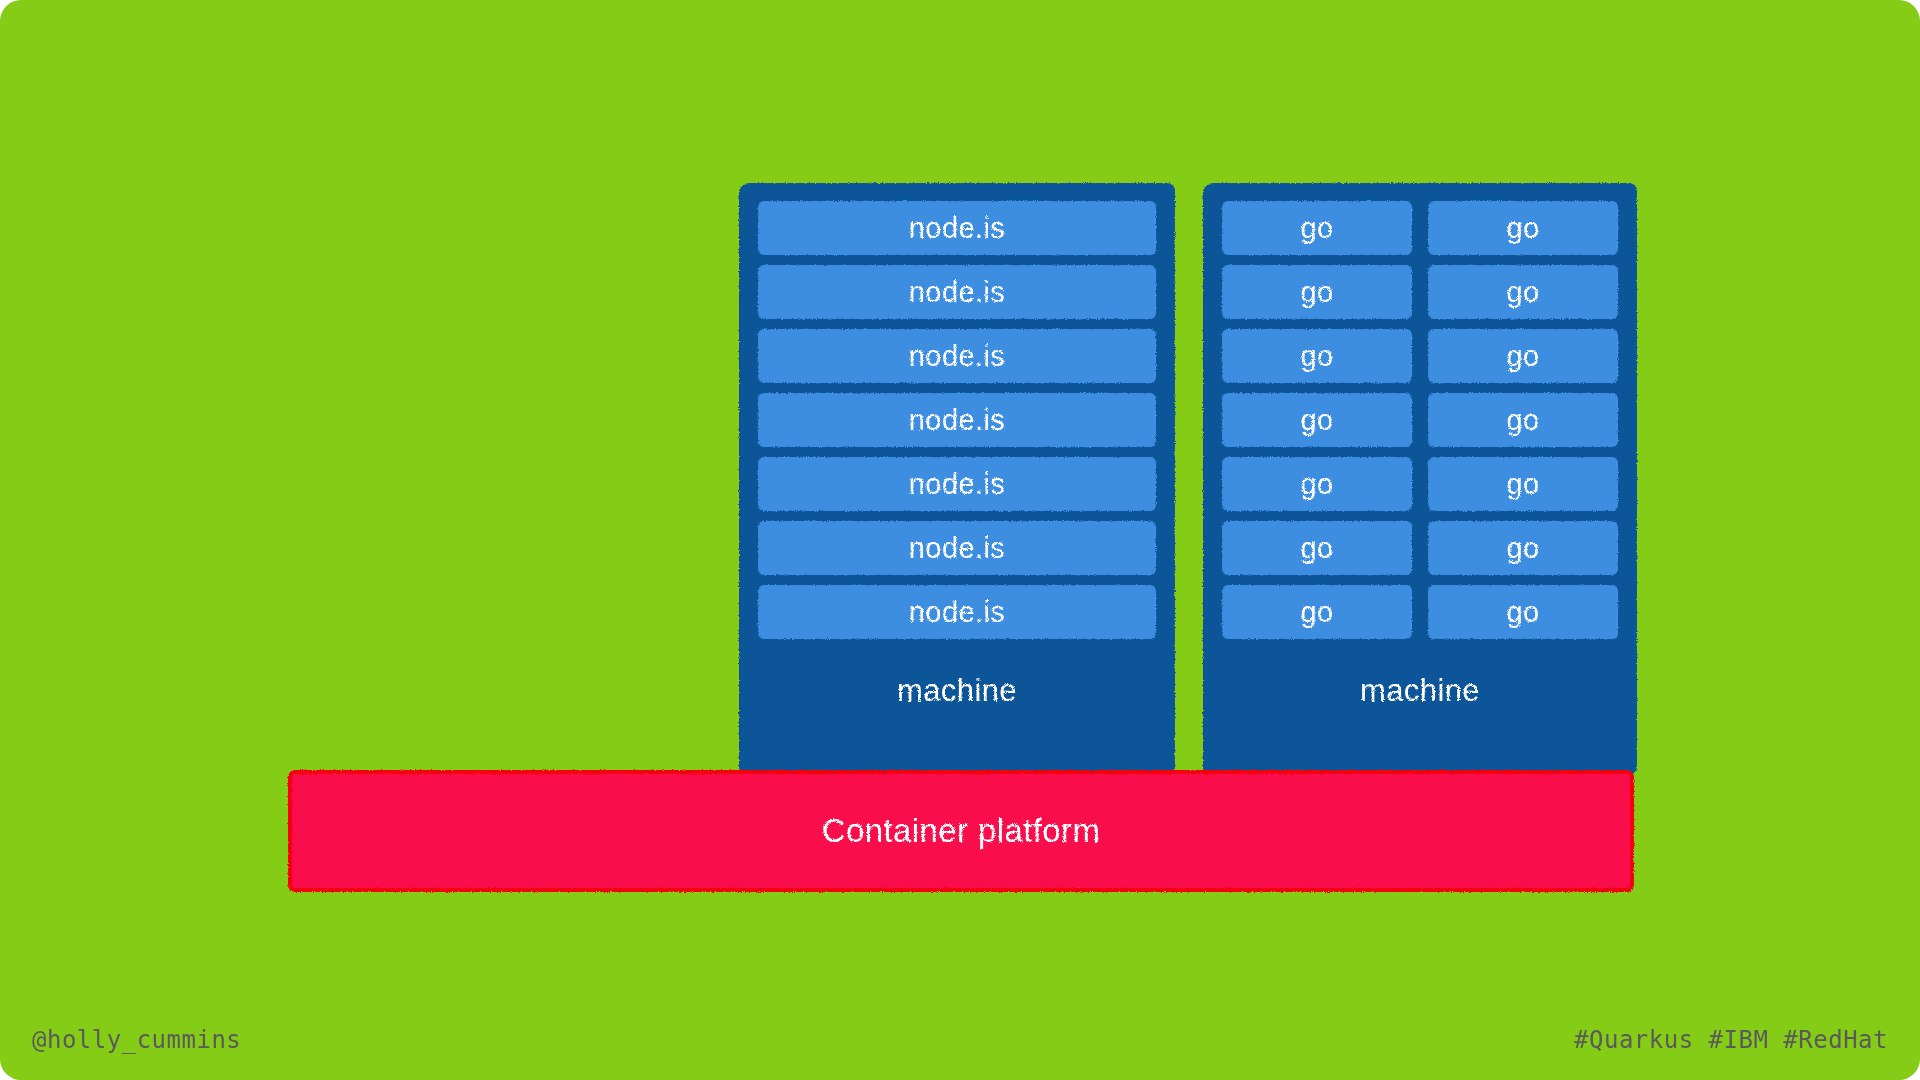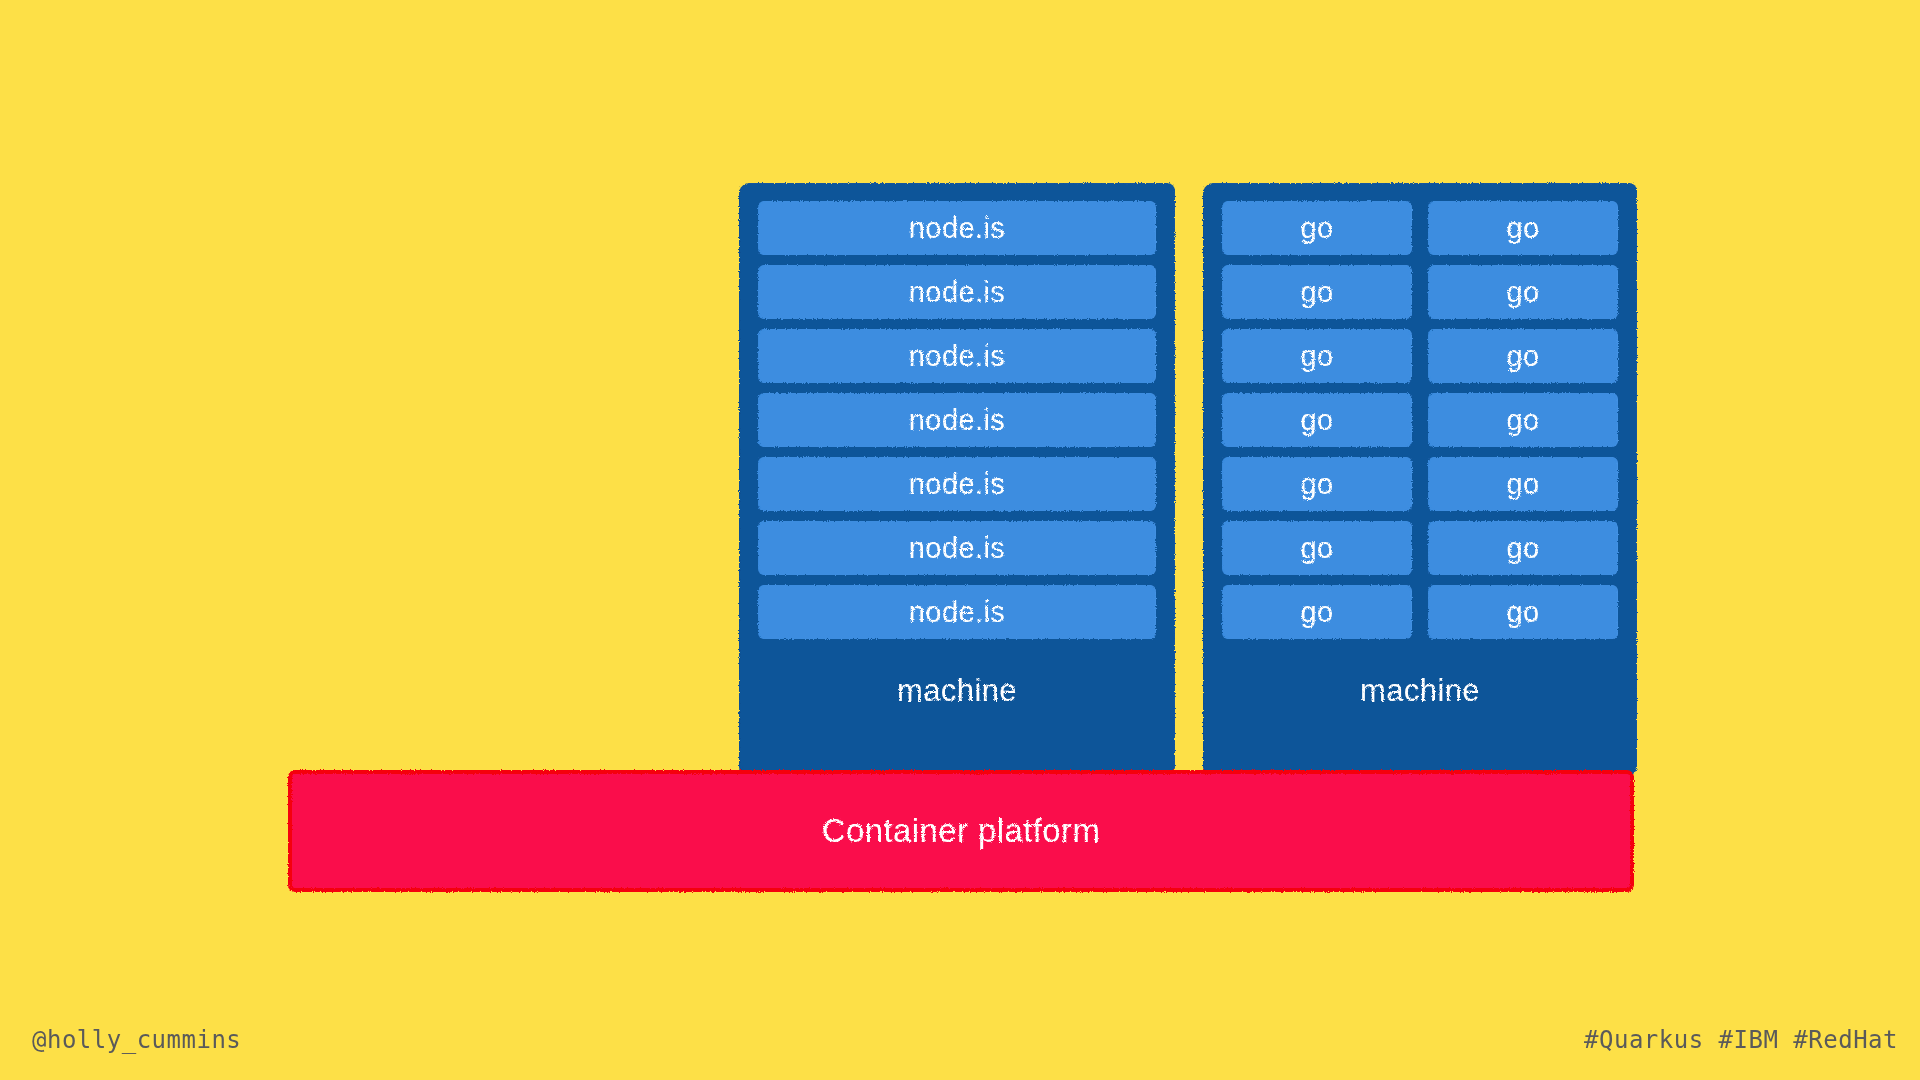--- a/index.html
+++ b/index.html
@@ -13,21 +13,22 @@
     height: 1080px;
     position: relative;
     overflow: hidden;
     font-family: "Liberation Sans", sans-serif;
     -webkit-font-smoothing: antialiased;
   }
 
   #slide {
     position: absolute;
     inset: 0;
-    background: #fde047;
+    background: #84cc16;
+    border-radius: 21px;
   }
 
   
   .machines {
     position: absolute;
     left: 742px;
     top: 186px;
     width: 892px;
     height: 586px;
     display: flex;
@@ -136,21 +137,21 @@
   .footer-left, .footer-right {
     position: absolute;
     bottom: 26px;
     color: #5a5a5a;
     font-family: "DejaVu Sans Mono", "Liberation Mono", monospace;
     font-size: 24px;
     letter-spacing: 0.5px;
     white-space: nowrap;
   }
   .footer-left  { left: 32px; }
-  .footer-right { right: 22px; }
+  .footer-right { right: 32px; }
 
   .svg-defs { position: absolute; width: 0; height: 0; overflow: hidden; }
 </style>
 </head>
 <body>
 
 <svg class="svg-defs" aria-hidden="true" focusable="false">
   <defs>
     <filter id="rough" x="-5%" y="-5%" width="110%" height="110%">
       <feTurbulence type="fractalNoise" baseFrequency="0.9" numOctaves="3" seed="7" result="noise"></feTurbulence>

